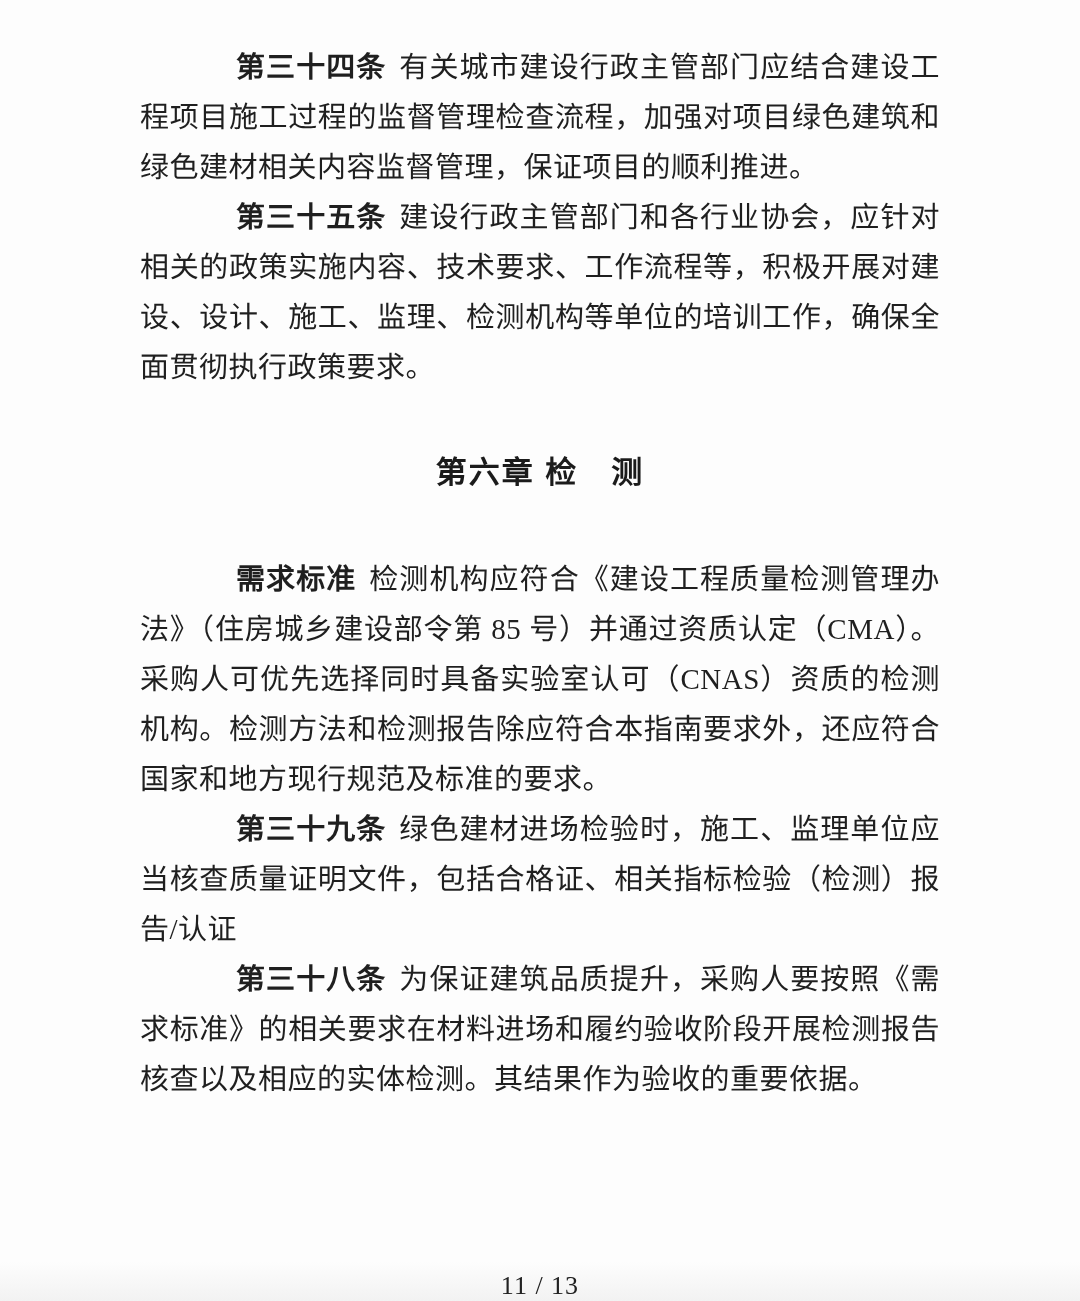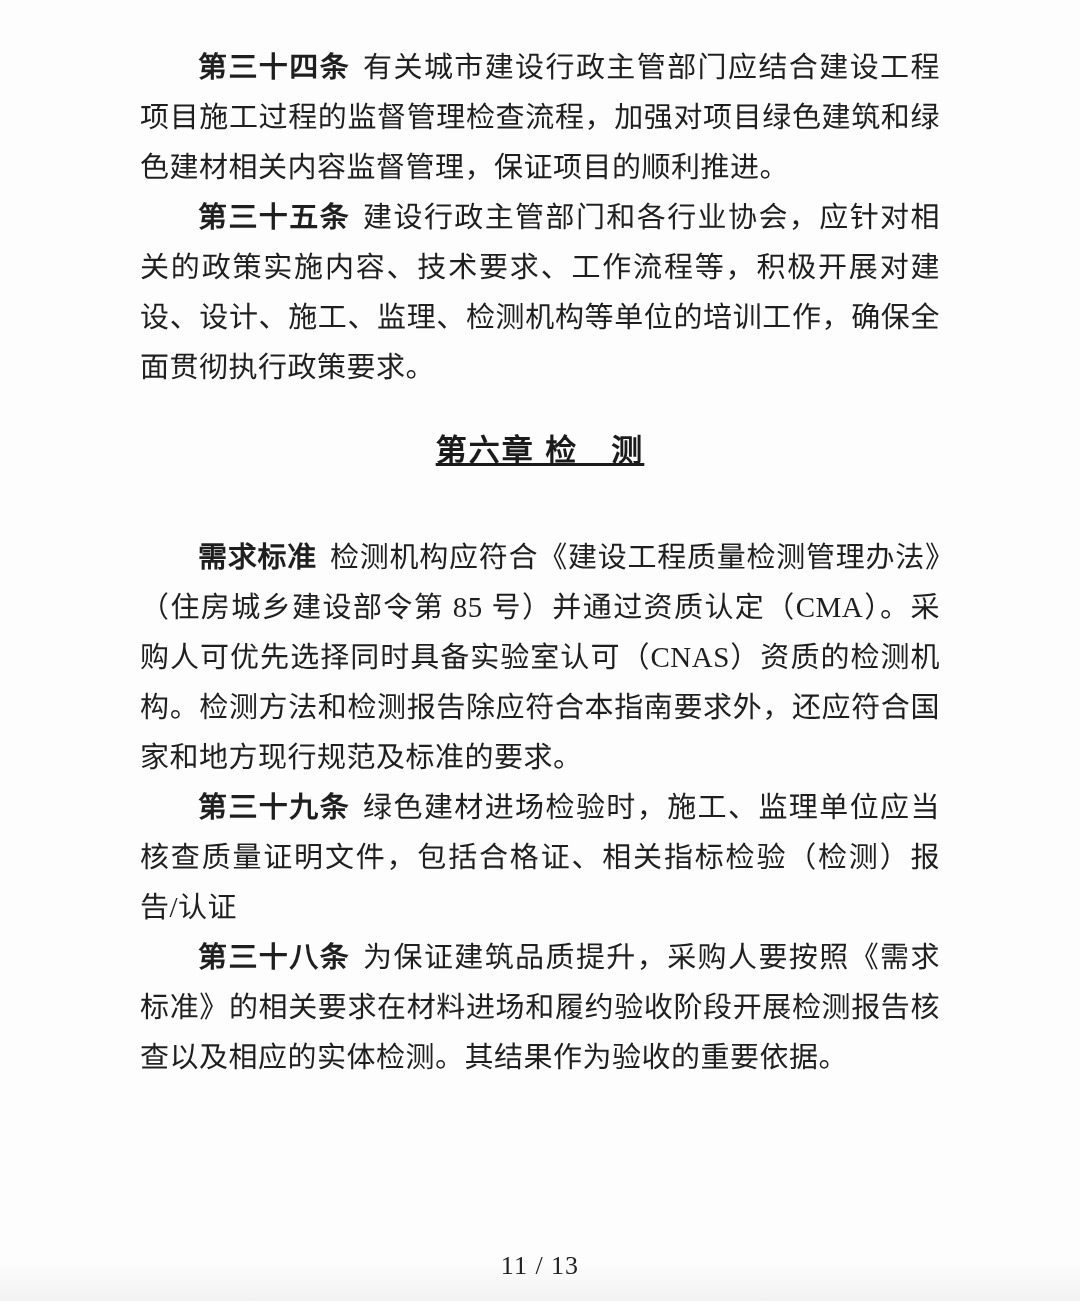--- a/index.html
+++ b/index.html
@@ -29,36 +29,36 @@
     font-size: 29px;
     line-height: 50px;
     text-align: justify;
     text-indent: 58px;
     letter-spacing: 0.5px;
   }
   .article-no {
     font-family: "Liberation Sans", "DejaVu Sans", sans-serif;
     font-weight: bold;
     padding-right: 13px;
+    margin-left: 38px;
   }
   h2.chapter {
-    margin: 34px 0 56px 0;
+    margin: 56px 0 56px 0;
     font-family: "Liberation Sans", "DejaVu Sans", sans-serif;
     font-weight: bold;
     font-size: 31px;
     line-height: 50px;
     text-align: center;
     letter-spacing: 2px;
     color: #1b1b1b;
-    text-decoration: underline;
   }
   .footer {
     position: absolute;
     left: 0;
-    bottom: 20px;
+    bottom: 0;
     width: 100%;
     text-align: center;
     font-size: 26px;
     letter-spacing: 1px;
     color: #222222;
   }
 </style>
 </head>
 <body>
 

